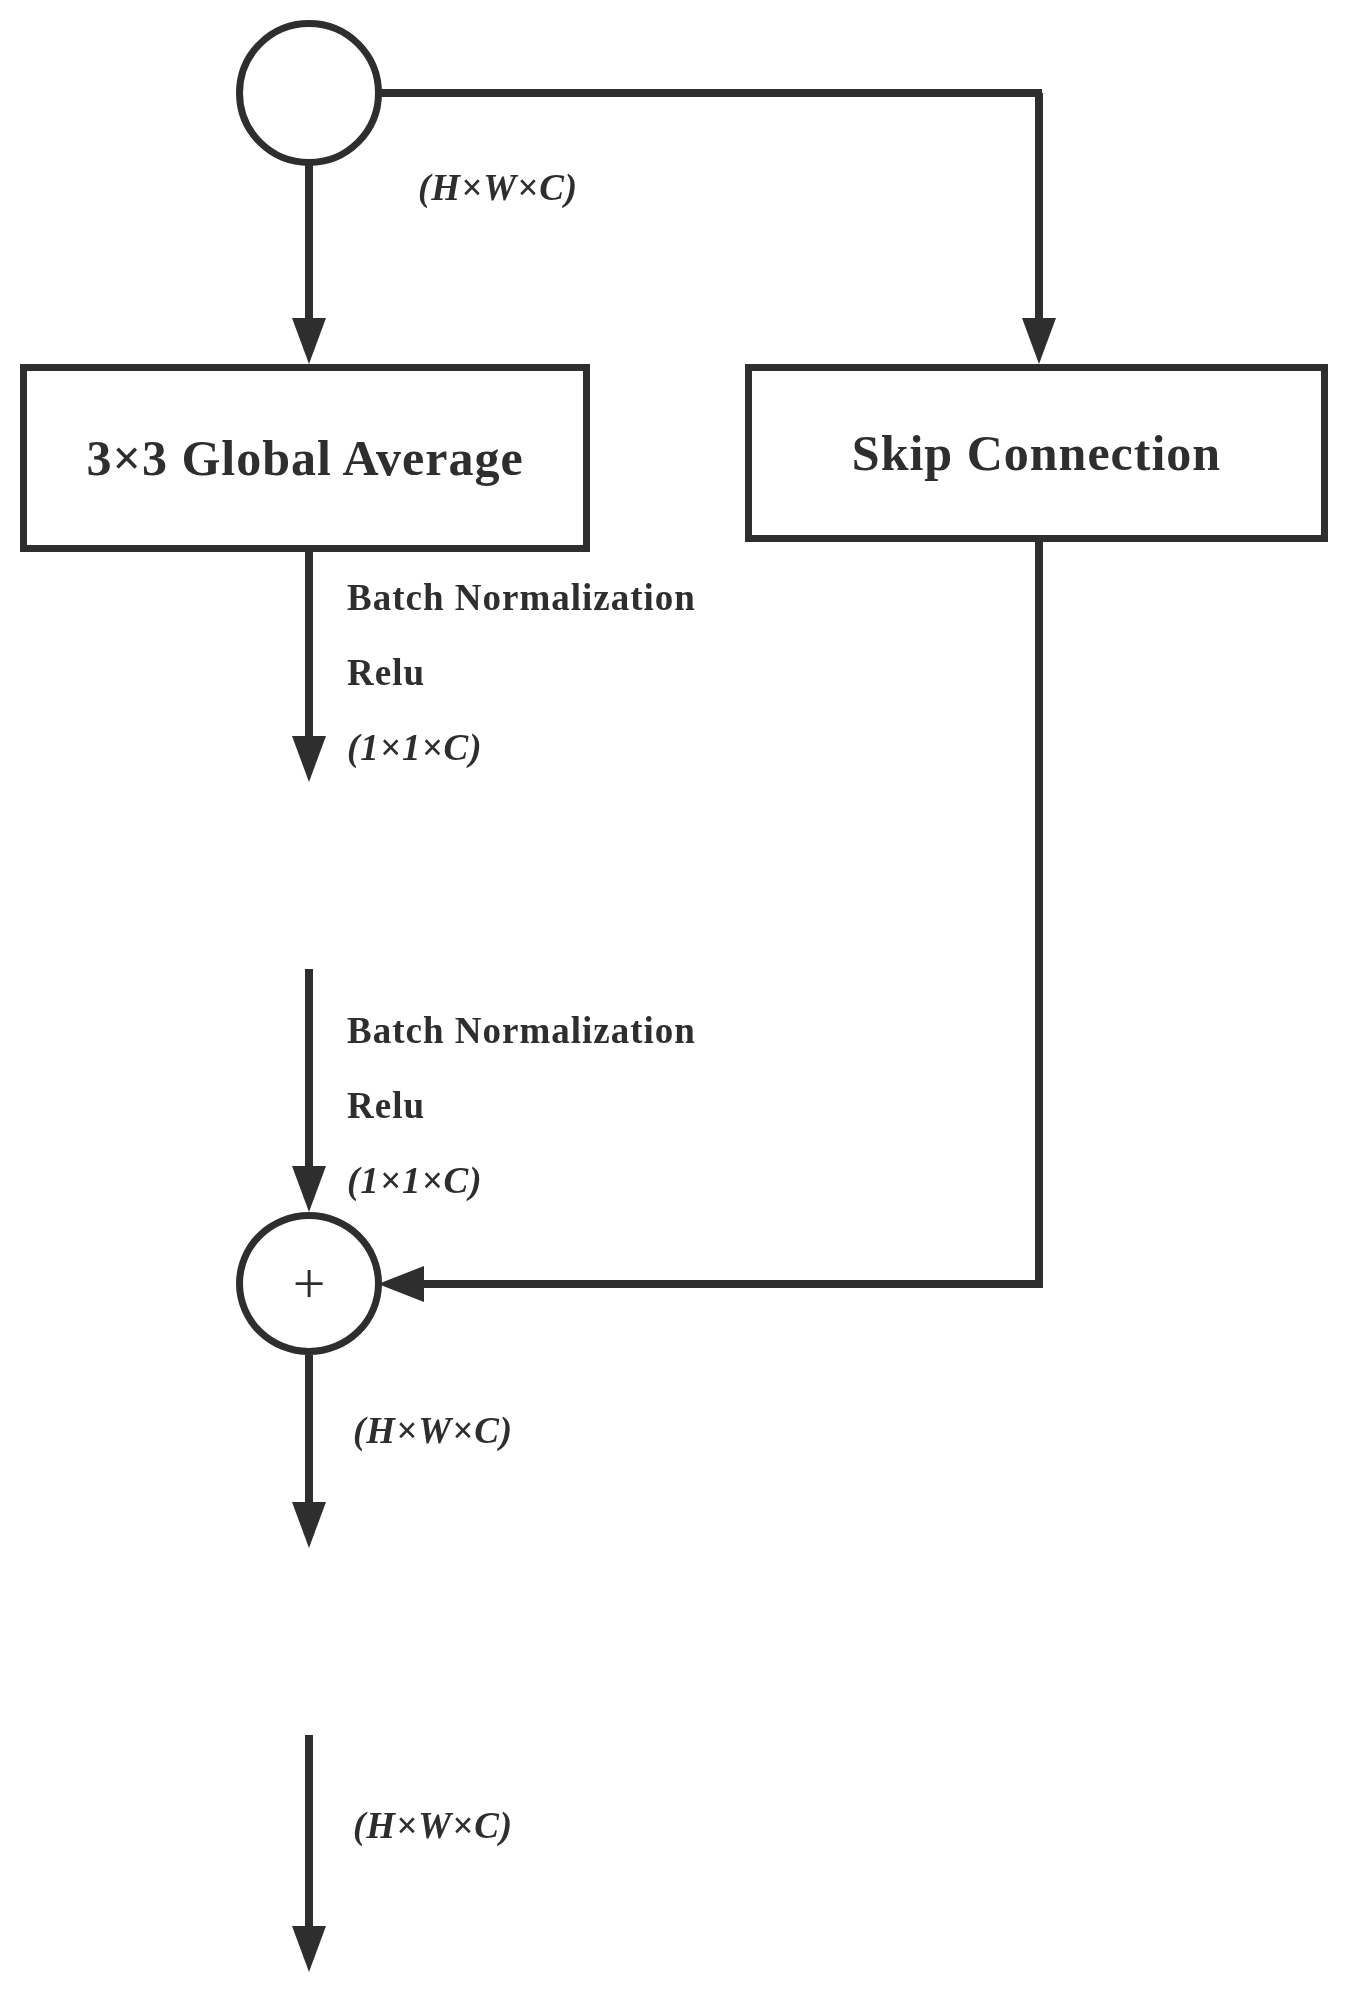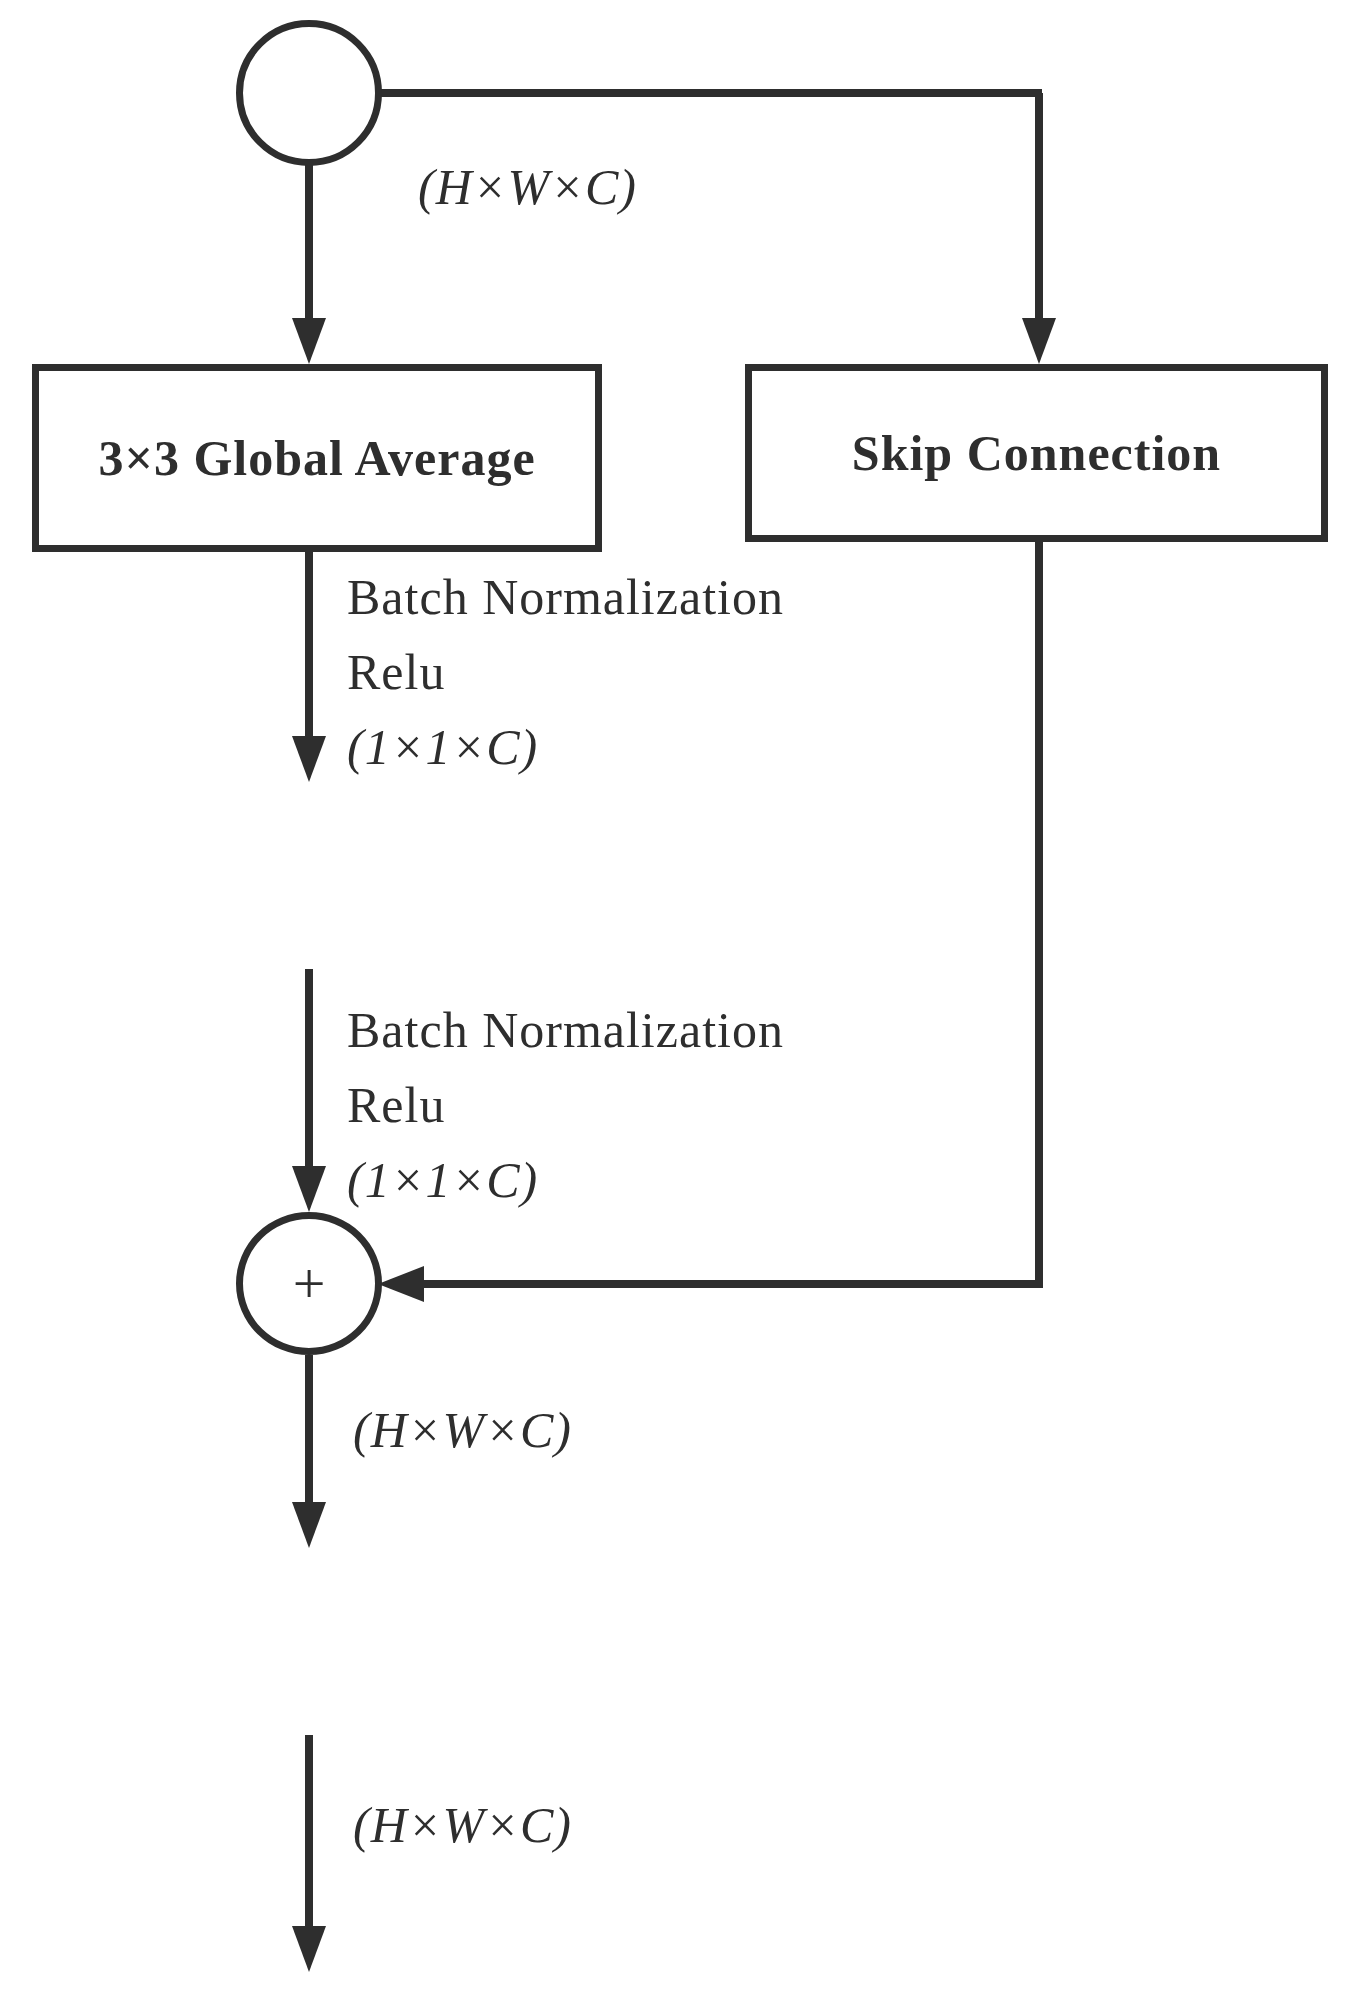--- a/index.html
+++ b/index.html
@@ -59,22 +59,22 @@
     border-right: 46px solid var(--ink);
   }
   .box-label {
     font-weight: bold;
     font-size: 50px;
     line-height: 70px;
     letter-spacing: 1px;
   }
   .ann {
     position: absolute;
-    font-weight: normal;
-    font-size: 50px;
+    font-weight: bold;
+    font-size: 37px;
     line-height: 75px;
     letter-spacing: 1px;
     white-space: nowrap;
   }
   .shape-ann {
     font-style: italic;
   }
   .plus-glyph {
     font-size: 58px;
     font-weight: 400;
@@ -82,21 +82,21 @@
   }
 
   
   #c-in        { left: 236px; top: 20px;  width: 146px; height: 146px; }
   #l-top-h     { left: 375px; top: 89px;  width: 667px; height: 8px; }
   #l-skip-v1   { left: 1035px; top: 93px;  width: 8px;  height: 232px; }
   #a-skip-box  { left: 1022px; top: 318px; }
   #l-in-down   { left: 305px; top: 160px; width: 8px;  height: 165px; }
   #a-in-gap    { left: 292px; top: 318px; }
 
-  #b-gap       { left: 32px;  top: 364px; width: 570px; height: 188px; }
+  #b-gap       { left: 20px;  top: 364px; width: 570px; height: 188px; }
   #b-skip      { left: 745px; top: 364px; width: 583px; height: 178px; }
 
   #t-shape-in  { left: 418px; top: 150px; }
 
   #blk-bn1     { left: 347px; top: 560px; }
   #l-gap-down  { left: 305px; top: 552px; width: 8px; height: 190px; }
   #a-gap-conv1 { left: 292px; top: 736px; }
 
   #b-conv1     { left: 24px;  top: 782px; width: 570px; height: 187px; }
 

